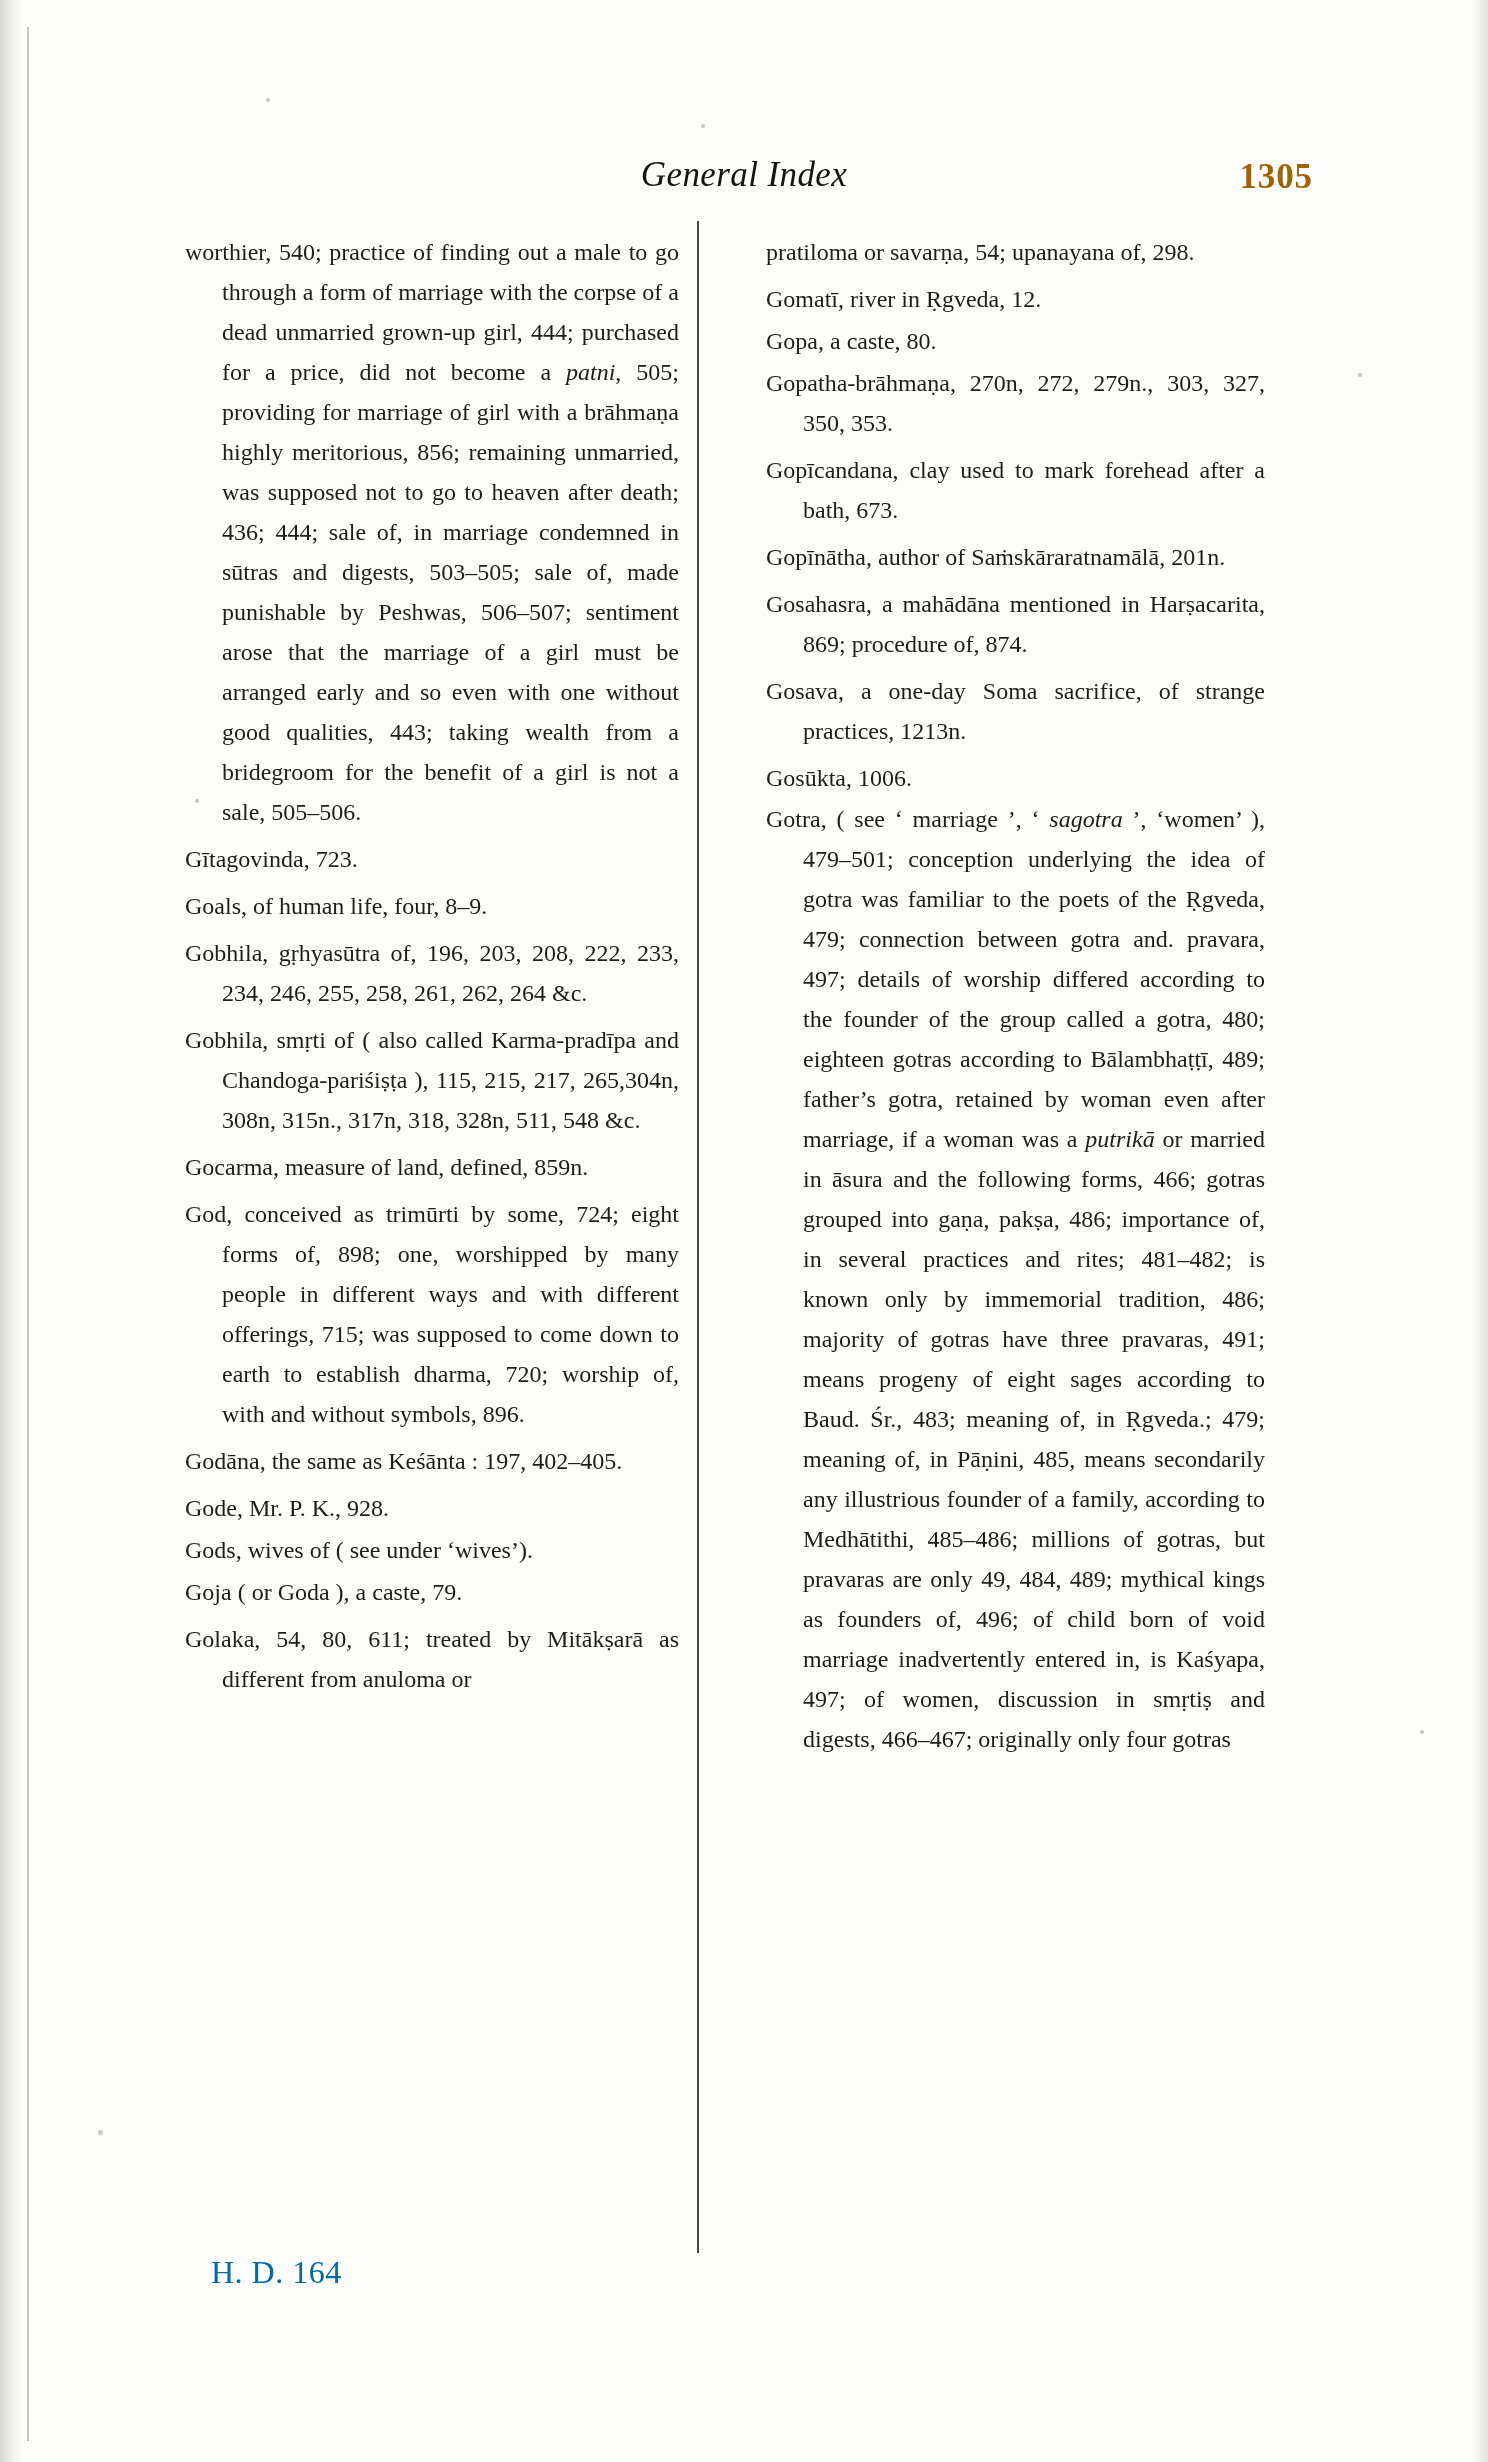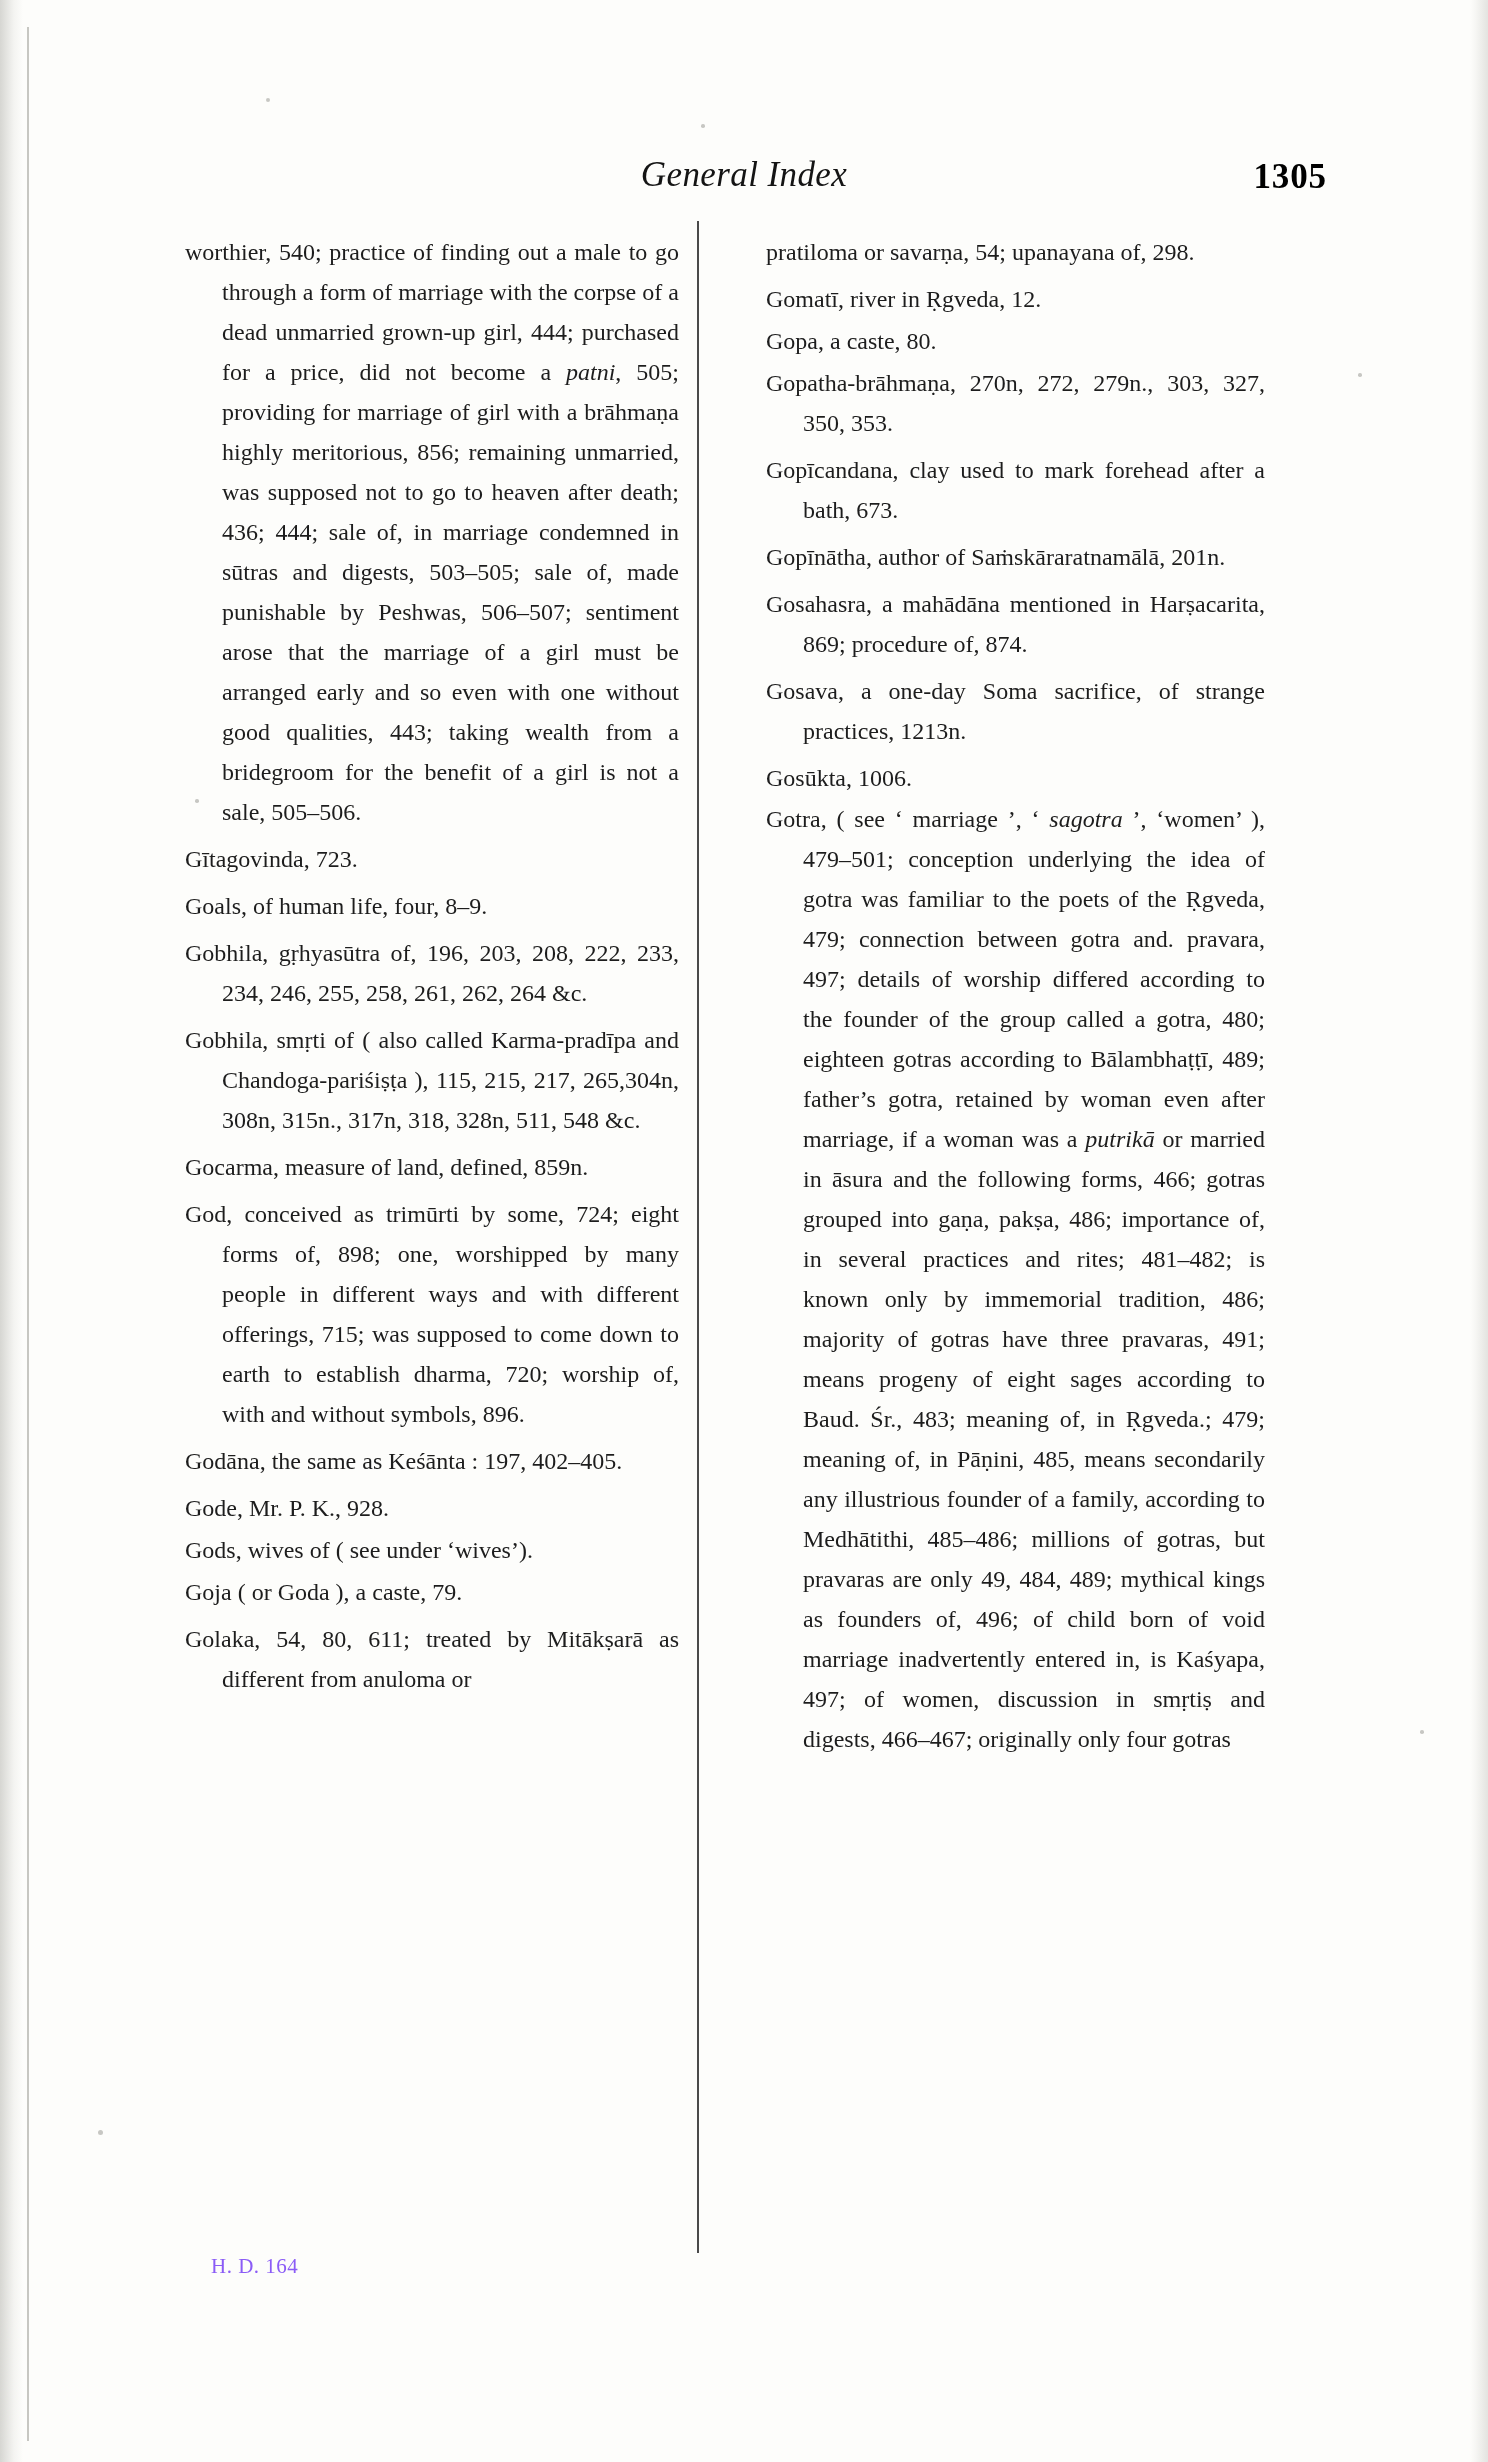--- a/index.html
+++ b/index.html
@@ -59,27 +59,27 @@
     width: 1488px;
     text-align: center;
     font-family: "Liberation Serif", serif;
     font-style: italic;
     font-size: 35px;
     letter-spacing: 0.4px;
     color: #141414;
   }
   .header-folio {
     position: absolute;
-    right: 161px;
+    right: 175px;
     top: 1.8px;
     font-family: "Liberation Serif", serif;
     font-weight: bold;
     font-size: 35px;
     letter-spacing: 0.9px;
-    color: #000000;
+    color: #a16207;
   }
 
   .columns {
     position: absolute;
     left: 0;
     top: 232px;
     width: 1488px;
     height: 2059px;
   }
   .col {
@@ -120,23 +120,23 @@
     text-indent: -37px;
   }
   .entry.tight { margin-bottom: 1.8px; }
 
   i, .it { font-style: italic; }
 
   .footline {
     position: absolute;
     left: 211px;
     top: 2254px;
-    font-size: 21px;
+    font-size: 32px;
     letter-spacing: 0.5px;
-    color: #8b5cf6;
+    color: #0369a1;
   }
 
   
   .speck {
     position: absolute;
     background: #9a9a95;
     border-radius: 50%;
     opacity: .55;
   }
 </style>

